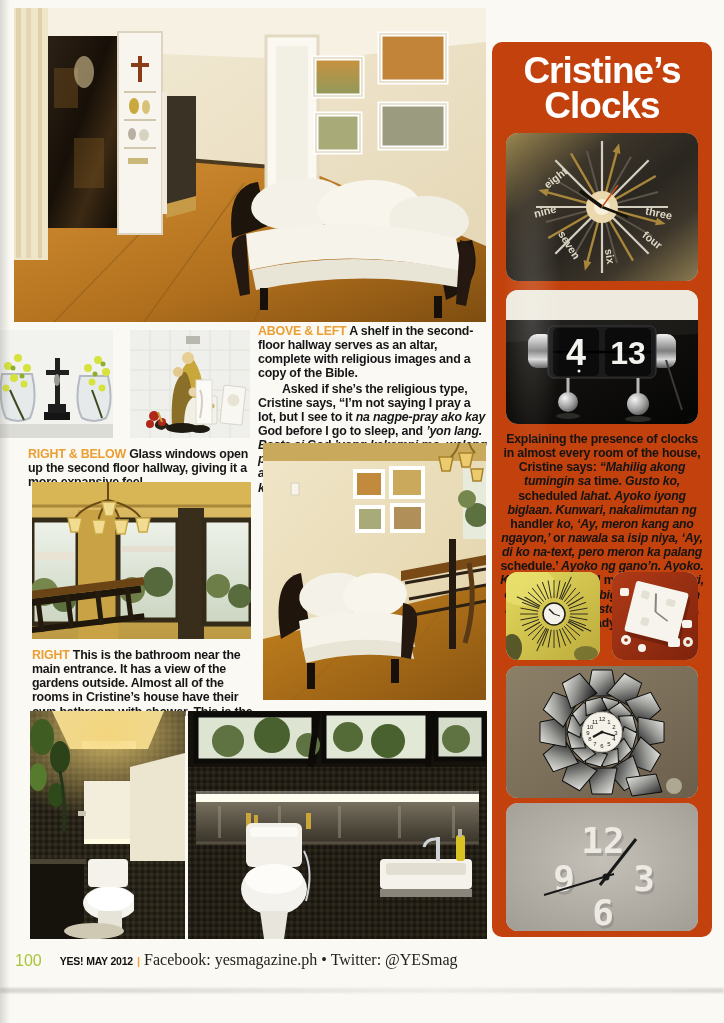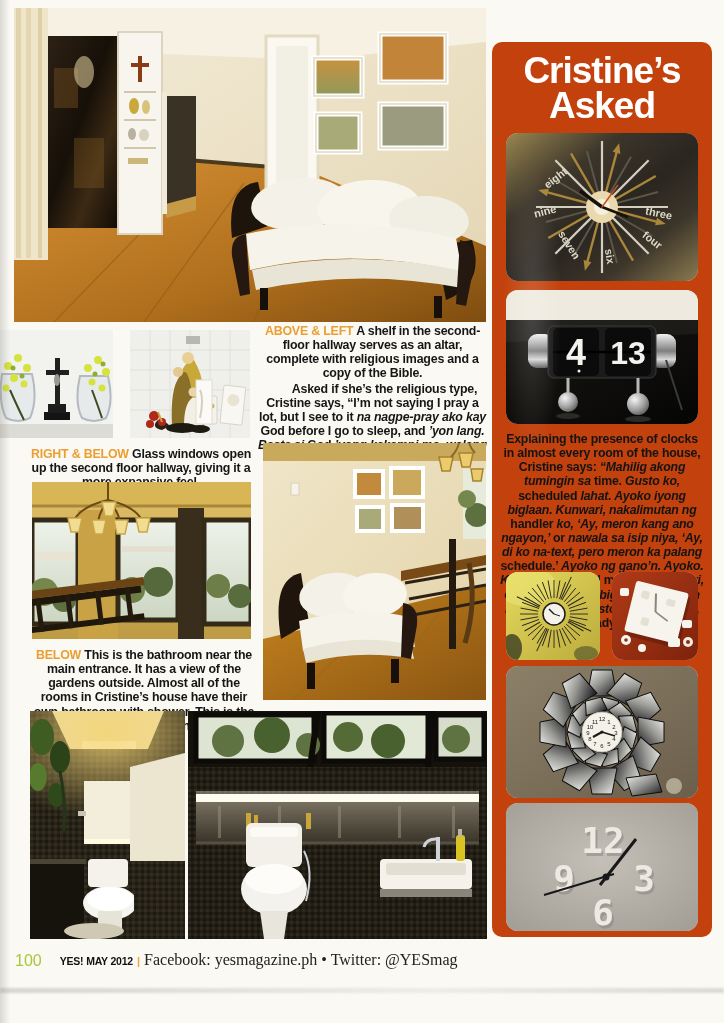--- a/index.html
+++ b/index.html
@@ -6,21 +6,21 @@
   .page{position:relative;width:724px;height:1023px;background:#faf9f4;overflow:hidden;
         font-family:"Liberation Sans",sans-serif;}
   .page::before{content:"";position:absolute;left:0;top:0;width:10px;height:100%;
         background:linear-gradient(90deg,rgba(120,118,110,.25),rgba(120,118,110,0));z-index:50;pointer-events:none;}
   .scanline{position:absolute;left:0;top:988px;width:100%;height:5px;
         background:linear-gradient(90deg,rgba(150,148,140,.35),rgba(170,168,158,.15) 60%,rgba(150,148,140,.3));
         filter:blur(1px);}
   .photo{position:absolute;overflow:hidden;background:#ddd;}
   .photo svg{display:block;}
   
-  .cap{position:absolute;font-size:12.4px;font-weight:bold;line-height:1.14;color:#161616;letter-spacing:-.2px;text-align:center;}
+  .cap{position:absolute;font-size:12.4px;font-weight:bold;line-height:1.14;color:#161616;letter-spacing:-.2px;}
   .cap .lbl{color:#eb9f33;}
   .it{font-style:italic;}
   .para2{display:block;text-indent:24px;margin-top:1px;}
   
   .panel{position:absolute;left:492px;top:42px;width:220px;height:895px;background:#c2410c;
          border-radius:10px;}
   .panel::after{content:"";position:absolute;left:10px;top:120px;width:60px;height:300px;border-radius:40px;
          background:radial-gradient(ellipse at center,rgba(255,255,255,.16),rgba(255,255,255,0) 70%);}
   .panel-title{position:absolute;left:0;top:12px;width:100%;text-align:center;color:#fff;
          font-weight:bold;font-size:37px;line-height:.94;letter-spacing:-1px;}
@@ -205,21 +205,21 @@
   <div class="cap" style="left:258px;top:324px;width:229px;">
     <span class="lbl">ABOVE &amp; LEFT</span><span><span> A shelf in the second-floor hallway serves as an altar, complete with religious images and a copy of the Bible.</span></span>
     <span class="para2"><span>Asked if she’s the religious type, Cristine says, “I’m not saying I pray a lot, but I see to it </span><span class="it">na nagpe-pray ako kay </span><span>God before I go to sleep, and </span><span class="it">’yon lang. Basta si </span><span>God </span><span class="it">’yong kakampi mo, walang puwedeng magtumba sa ’yo. Para sa akin, ’yon ’yong </span><span>greatest </span><span class="it">na kakampi ko.”</span></span>
   </div>
 
   <div class="cap" style="left:28px;top:447px;width:226px;">
     <span class="lbl">RIGHT &amp; BELOW</span><span><span> Glass windows open up the second floor hallway, giving it a more expansive feel.</span></span>
   </div>
 
   <div class="cap" style="left:32px;top:648px;width:224px;">
-    <span class="lbl">BELOW</span><span><span> This is the bathroom near the main entrance. It has a view of the gardens outside. Almost all of the rooms in Cristine’s house have their own bathroom with shower. This is the only one without a shower.</span></span>
+    <span class="lbl">RIGHT</span><span><span> This is the bathroom near the main entrance. It has a view of the gardens outside. Almost all of the rooms in Cristine’s house have their own bathroom with shower. This is the only one without a shower.</span></span>
   </div>
 
   <div class="photo" style="left:32px;top:482px;width:219px;height:157px;">
     <svg width="219" height="157" viewBox="0 0 219 157">
       <defs>
         <linearGradient id="warmG" x1="0" y1="0" x2="0" y2="1">
           <stop offset="0" stop-color="#e0c068"></stop>
             <stop offset="1" stop-color="#bd9a44"></stop>
         </linearGradient>
         <linearGradient id="skyG" x1="0" y1="0" x2="0" y2="1">
@@ -436,21 +436,21 @@
   </div>
 
   <div class="footer">
     <span class="pgnum">100</span><span class="issue">YES! MAY 2012</span><span class="fsep">|</span><span class="fsocial">Facebook: yesmagazine.ph • Twitter: @YESmag</span>
   </div>
   <div class="scanline"></div>
 
   <div class="panel">
     <div class="panel-title">
       <div>Cristine’s</div>
-      <div>Asked</div>
+      <div>Clocks</div>
     </div>
 
     <div class="photo sp" style="left:14px;top:91px;width:192px;height:148px;">
       <svg width="192" height="148" viewBox="0 0 192 148">
         <defs>
           <linearGradient id="cutBG" x1="0" y1="0" x2="1" y2="1">
             <stop offset="0" stop-color="#9a8650"></stop>
               <stop offset=".3" stop-color="#3c352a"></stop>
               <stop offset=".55" stop-color="#2a2620"></stop>
               <stop offset=".75" stop-color="#3c352a"></stop>

